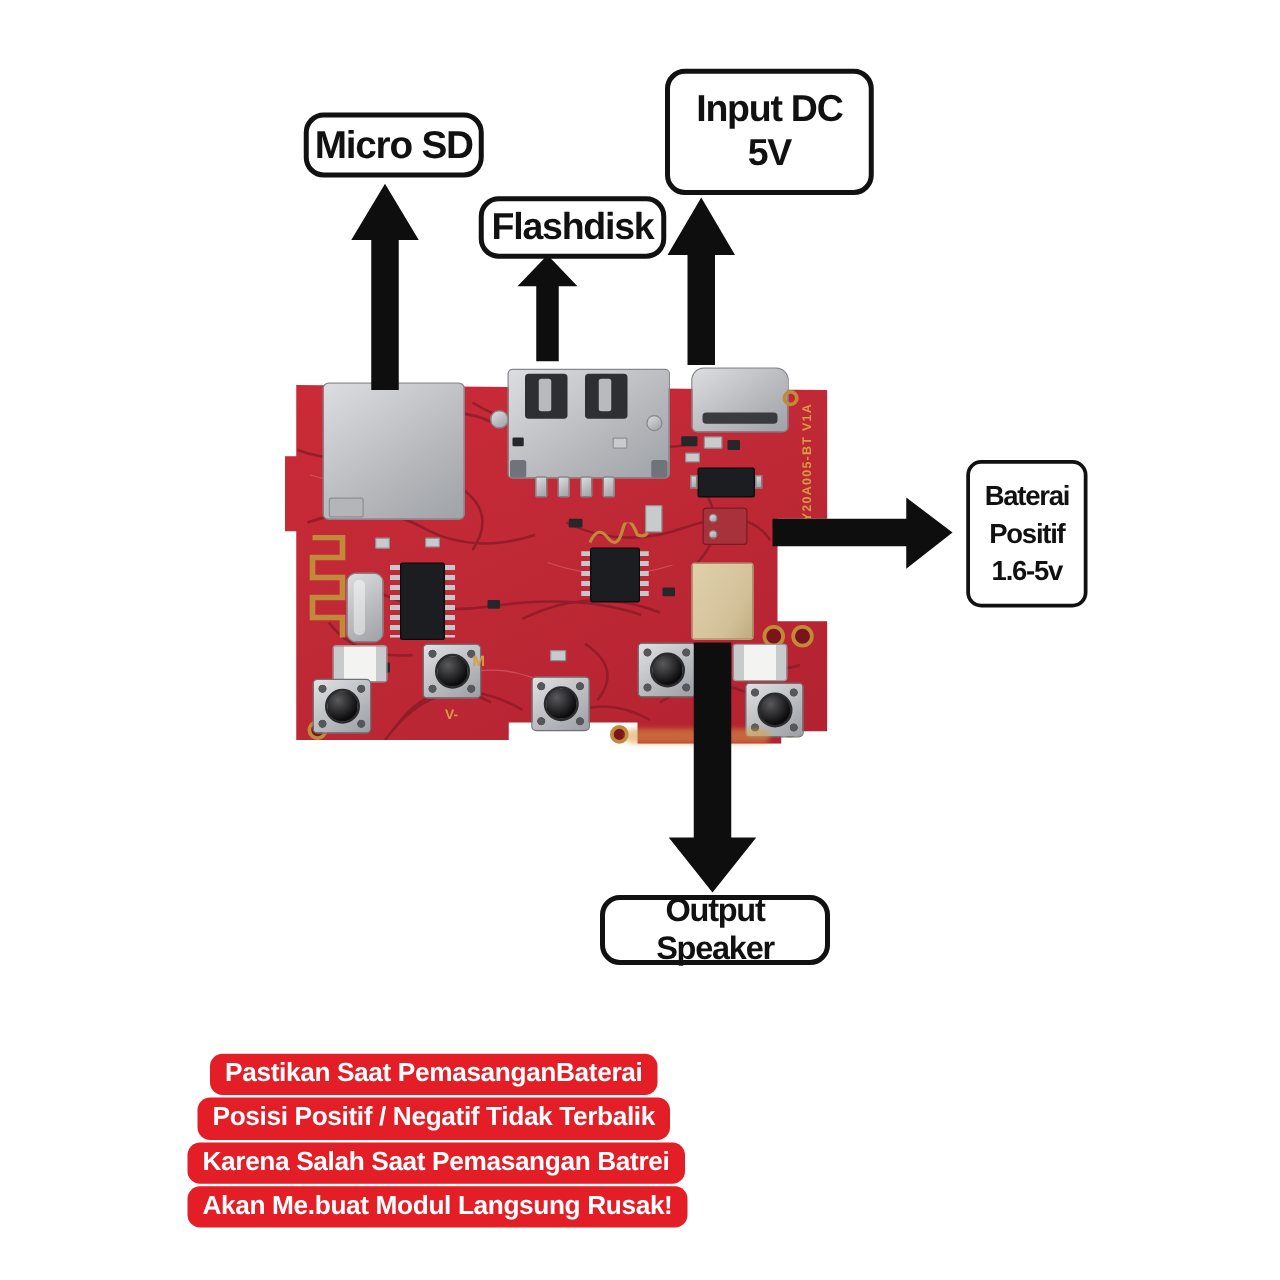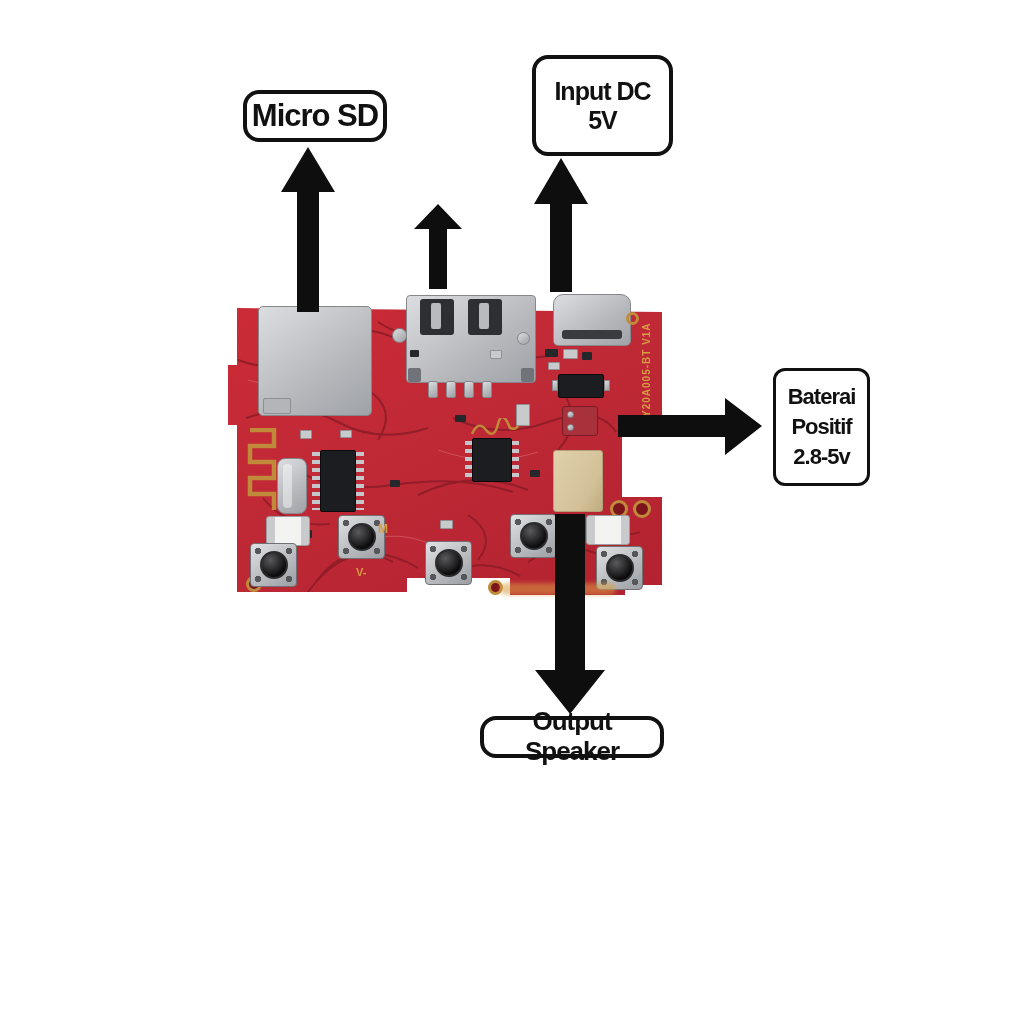--- a/index.html
+++ b/index.html
@@ -187,30 +187,39 @@
       <polygon points="561,158 588,204 572,204 572,292 550,292 550,204 534,204"></polygon>
       <polygon points="618,415 725,415 725,398 762,426 725,455 725,437 618,437"></polygon>
       <polygon points="555,514 585,514 585,670 605,670 570,714 535,670 555,670"></polygon>
     </g>
   </svg>
 
   <div class="label-box" style="left:243px;top:90px;width:144px;height:52px;font-size:31px;">
     <span>Micro SD</span>
   </div>
 
-
-  <div class="label-box" style="left:532px;top:55px;width:141px;height:101px;font-size:25px;">
+  <div class="label-box" style="left:383px;top:157px;width:150px;height:50px;font-size:30px;">
+    <span>Flashdisk</span>
+  </div>
+
+  <div class="label-box" style="left:532px;top:55px;width:167px;height:101px;font-size:30px;">
     <span>Input DC</span>
     <span>5V</span>
   </div>
 
   <div class="label-box" style="left:773px;top:368px;width:97px;height:118px;font-size:22px;border-width:3px;border-radius:12px;line-height:1.35;">
     <span>Baterai</span>
     <span>Positif</span>
-    <span>2.8-5v</span>
-  </div>
-
-  <div class="label-box" style="left:480px;top:716px;width:184px;height:42px;font-size:26px;">
+    <span>1.6-5v</span>
+  </div>
+
+  <div class="label-box" style="left:480px;top:716px;width:184px;height:56px;font-size:26px;">
     <span>Output Speaker</span>
   </div>
 
+  <div id="warning">
+    <div><span class="warn-line">Pastikan Saat PemasanganBaterai</span></div>
+    <div><span class="warn-line">Posisi Positif / Negatif Tidak Terbalik</span></div>
+    <div><span class="warn-line">Karena Salah Saat Pemasangan Batrei</span></div>
+    <div><span class="warn-line">Akan Me.buat Modul Langsung Rusak!</span></div>
+  </div>
 
 </div>
 
 </body></html>

